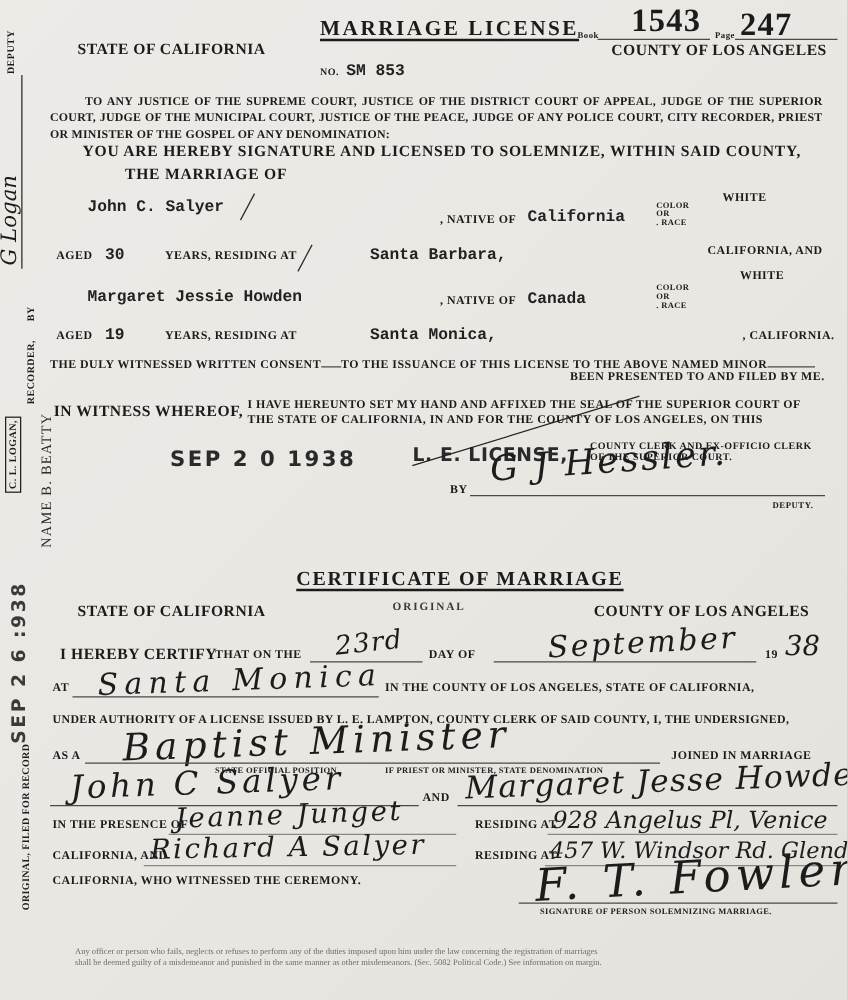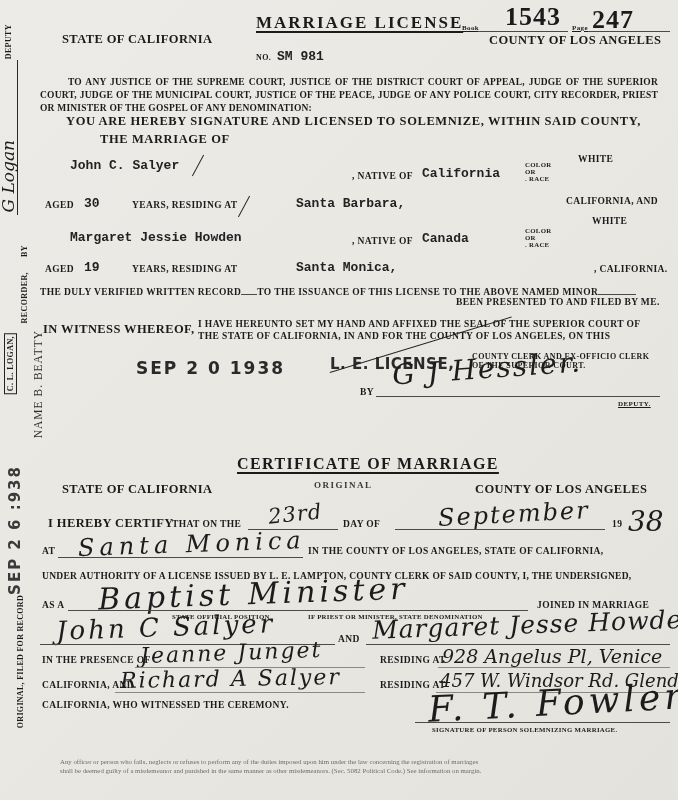--- a/index.html
+++ b/index.html
@@ -3,21 +3,21 @@
 <meta charset="utf-8">
 <style>
   html,body{margin:0;padding:0;background:#cfcdc8;}
   .page{
     position:relative;width:678px;height:800px;overflow:hidden;
     background:linear-gradient(135deg,#ecebe7 0%,#e9e7e2 55%,#e4e2dc 100%);
     font-family:"Liberation Serif",serif;color:#1b1b1b;
   }
   .abs{position:absolute;white-space:nowrap;}
   .form{font-weight:bold;letter-spacing:.4px;}
-  .f7{font-size:7px;text-decoration:underline;} .f8{font-size:8px;} .f9{font-size:9.5px;} .f12{font-size:12.5px;}
+  .f7{font-size:7px;} .f8{font-size:8px;} .f9{font-size:9.5px;} .f12{font-size:12.5px;}
   .tw{font-family:"Liberation Mono",monospace;font-weight:bold;font-size:13px;color:#222;}
   .hand{font-family:"DejaVu Serif",serif;font-style:italic;color:#1c1c1c;}
   .stamp{font-family:"DejaVu Sans",sans-serif;font-weight:bold;color:#2a2a2a;}
   .rule{position:absolute;height:0;border-bottom:1px solid #4a4a4a;}
   .rule-light{position:absolute;height:0;border-bottom:1px solid #8a8884;}
   .pre{white-space:pre-line;}
   .vert{writing-mode:vertical-rl;transform:rotate(180deg);}
   .inline-rule{display:inline-block;border-bottom:1px solid #4a4a4a;height:9px;vertical-align:baseline;}
   .underlined{text-decoration:underline;text-decoration-thickness:2px;text-underline-offset:3px;}
   .slash{position:absolute;width:24px;border-top:1.6px solid #2a2a2a;transform:rotate(-62deg);}
@@ -34,21 +34,21 @@
   <div class="abs form" style="left:505px;top:2px;font-size:26px;letter-spacing:1px;">1543</div>
   <div class="rule" style="left:478px;top:31px;width:90px;"></div>
   <div class="abs form f7" style="left:572px;top:24px;">Page</div>
   <div class="abs form" style="left:592px;top:5px;font-size:26px;letter-spacing:1px;">247</div>
   <div class="rule" style="left:588px;top:31px;width:82px;"></div>
   <div class="abs form f12" style="left:489px;top:33px;">COUNTY OF LOS ANGELES</div>
 
   <div class="abs form f12" style="left:62px;top:32px;">STATE OF CALIFORNIA</div>
 
   <div class="abs form f8" style="left:256px;top:53px;">NO.</div>
-  <div class="abs tw" style="left:277px;top:49px;">SM 981</div>
+  <div class="abs tw" style="left:277px;top:49px;">SM 853</div>
 
   <div class="abs form f9" style="left:40px;top:76px;width:618px;white-space:normal;text-align:justify;text-indent:28px;line-height:13px;letter-spacing:.2px;">TO ANY JUSTICE OF THE SUPREME COURT, JUSTICE OF THE DISTRICT COURT OF APPEAL, JUDGE OF THE SUPERIOR COURT, JUDGE OF THE MUNICIPAL COURT, JUSTICE OF THE PEACE, JUDGE OF ANY POLICE COURT, CITY RECORDER, PRIEST OR MINISTER OF THE GOSPEL OF ANY DENOMINATION:</div>
 
   <div class="abs form f12" style="left:66px;top:114px;letter-spacing:.6px;">YOU ARE HEREBY SIGNATURE AND LICENSED TO SOLEMNIZE, WITHIN SAID COUNTY,</div>
   <div class="abs form f12" style="left:100px;top:132px;letter-spacing:.6px;">THE MARRIAGE OF</div>
 
   <div class="abs form f9" style="left:578px;top:154px;">WHITE</div>
   <div class="abs tw" style="left:70px;top:158px;">John C. Salyer</div>
   <div class="slash" style="left:186px;top:165px;"></div>
   <div class="abs form f9" style="left:352px;top:171px;">, NATIVE OF</div>
@@ -72,21 +72,21 @@
 OR
 . RACE</div>
 
   <div class="abs form f9" style="left:45px;top:264px;">AGED</div>
   <div class="abs tw" style="left:84px;top:260px;">19</div>
   <div class="abs form f9" style="left:132px;top:264px;">YEARS, RESIDING AT</div>
   <div class="abs tw" style="left:296px;top:260px;">Santa Monica,</div>
   <div class="abs form f9" style="left:594px;top:264px;">, CALIFORNIA.</div>
 
   <div class="abs" style="left:40px;top:281px;">
-    <span class="form f9">THE DULY VERIFIED WRITTEN RECORD</span><span class="inline-rule" style="width:16px;"></span><span class="form f9">TO THE ISSUANCE OF THIS LICENSE TO THE ABOVE NAMED MINOR</span><span class="inline-rule" style="width:38px;"></span>
+    <span class="form f9">THE DULY WITNESSED WRITTEN CONSENT</span><span class="inline-rule" style="width:16px;"></span><span class="form f9">TO THE ISSUANCE OF THIS LICENSE TO THE ABOVE NAMED MINOR</span><span class="inline-rule" style="width:38px;"></span>
   </div>
   <div class="abs form f9" style="left:456px;top:297px;">BEEN PRESENTED TO AND FILED BY ME.</div>
 
   <div class="abs form f12" style="left:43px;top:322px;">IN WITNESS WHEREOF,</div>
   <div class="abs form f9 pre" style="left:198px;top:318px;line-height:12px;">I HAVE HEREUNTO SET MY HAND AND AFFIXED THE SEAL OF THE SUPERIOR COURT OF
 THE STATE OF CALIFORNIA, IN AND FOR THE COUNTY OF LOS ANGELES, ON THIS</div>
 
   <div class="abs stamp" style="left:136px;top:358px;font-size:17px;letter-spacing:2px;">SEP 2 0 1938</div>
   <div class="abs stamp" style="left:330px;top:355px;font-size:15px;letter-spacing:.5px;">L. E. LICENSE,</div>
   <div class="abs form pre" style="left:472px;top:352px;font-size:8px;line-height:9px;">COUNTY CLERK AND EX-OFFICIO CLERK
@@ -106,21 +106,21 @@
   <div class="abs form f12" style="left:475px;top:482px;">COUNTY OF LOS ANGELES</div>
 
   <div class="abs form f12" style="left:48px;top:516px;">I HEREBY CERTIFY</div>
   <div class="abs form f9" style="left:172px;top:519px;">THAT ON THE</div>
   <div class="abs hand" style="left:268px;top:502px;font-size:21px;letter-spacing:1px;transform:rotate(-6deg);">23rd</div>
   <div class="rule" style="left:248px;top:529px;width:90px;"></div>
   <div class="abs form f9" style="left:343px;top:519px;">DAY OF</div>
   <div class="abs hand" style="left:438px;top:500px;font-size:24px;letter-spacing:2px;transform:rotate(-3deg);">September</div>
   <div class="rule" style="left:395px;top:529px;width:210px;"></div>
   <div class="abs form f9" style="left:612px;top:519px;">19</div>
-  <div class="abs hand" style="left:628px;top:505px;font-size:28px;">38</div>
+  <div class="abs hand" style="left:628px;top:505px;font-size:22px;">38</div>
 
   <div class="abs form f9" style="left:42px;top:546px;">AT</div>
   <div class="abs hand" style="left:78px;top:530px;font-size:24px;letter-spacing:5px;transform:rotate(-2deg);">Santa Monica</div>
   <div class="rule" style="left:58px;top:557px;width:245px;"></div>
   <div class="abs form f9" style="left:308px;top:546px;">IN THE COUNTY OF LOS ANGELES, STATE OF CALIFORNIA,</div>
 
   <div class="abs form f9" style="left:42px;top:571px;letter-spacing:.3px;">UNDER AUTHORITY OF A LICENSE ISSUED BY L. E. LAMPTON, COUNTY CLERK OF SAID COUNTY, I, THE UNDERSIGNED,</div>
 
   <div class="abs form f9" style="left:42px;top:600px;">AS A</div>
   <div class="abs hand" style="left:98px;top:576px;font-size:30px;letter-spacing:4px;transform:rotate(-2deg);">Baptist Minister</div>

